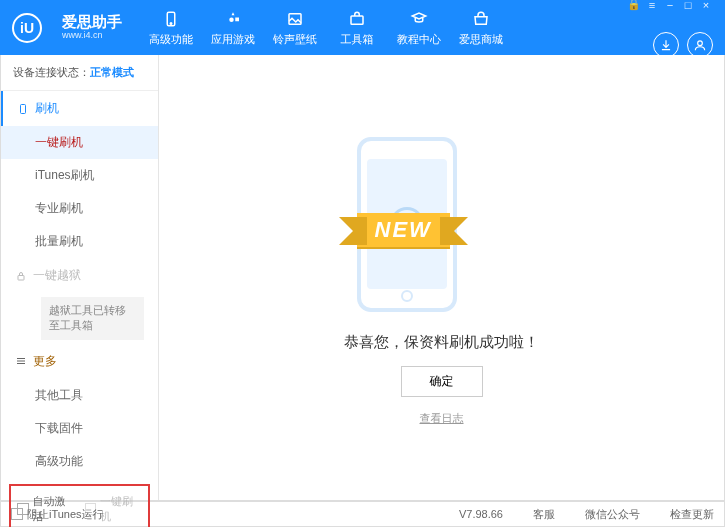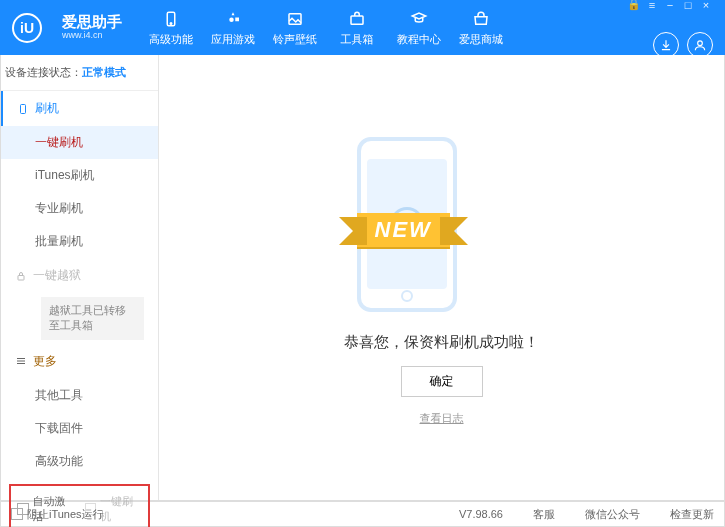--- a/index.html
+++ b/index.html
@@ -13,21 +13,21 @@
 .nav { display: flex; margin-left: 18px; height: 100%; }
 .nav-item { width: 62px; display: flex; flex-direction: column; align-items: center; justify-content: center; gap: 3px; font-size: 11px; cursor: pointer; }
 .nav-item.active { background: #3b9eff; }
 .nav-icon { width: 20px; height: 20px; display: flex; align-items: center; justify-content: center; }
 .title-right { margin-left: auto; display: flex; align-items: center; gap: 6px; }
 .win-btns { display: flex; gap: 4px; font-size: 11px; margin-bottom: 18px; }
 .win-btn { width: 14px; height: 14px; display: flex; align-items: center; justify-content: center; cursor: pointer; opacity: 0.9; }
 .circle-btn { width: 26px; height: 26px; border: 1.5px solid #fff; border-radius: 50%; display: flex; align-items: center; justify-content: center; cursor: pointer; }
 .layout { display: flex; height: calc(100% - 55px - 26px); border: 1px solid #ddd; border-top: none; }
 .sidebar { width: 158px; border-right: 1px solid #e5e5e5; display: flex; flex-direction: column; font-size: 12px; color: #555; }
-.conn-status { padding: 10px 4px; border-bottom: 1px solid #eee; font-size: 11px; }
+.conn-status { padding: 10px 12px; border-bottom: 1px solid #eee; font-size: 11px; }
 .conn-status .mode { color: #1b8bff; font-weight: bold; }
 .side-head { display: flex; align-items: center; gap: 6px; padding: 9px 14px; color: #a16207; }
 .side-head.active-head { border-left: 2px solid #1b8bff; color: #1b8bff; }
 .side-sub { padding: 8px 14px 8px 34px; color: #666; cursor: pointer; }
 .side-sub.active { background: #eaf4ff; color: #b91c1c; }
 .side-note { margin: 4px 14px 4px 40px; padding: 6px 8px; background: #f3f3f3; color: #888; font-size: 11px; line-height: 1.4; }
 .highlight-box { margin: 6px 8px; border: 2px solid #e03b3b; padding: 8px 6px; display: flex; gap: 10px; align-items: center; }
 .chk { display: flex; align-items: center; gap: 4px; font-size: 11px; color: #666; }
 .chk.disabled { color: #bbb; }
 .chk-box { width: 12px; height: 12px; border: 1px solid #aaa; }

